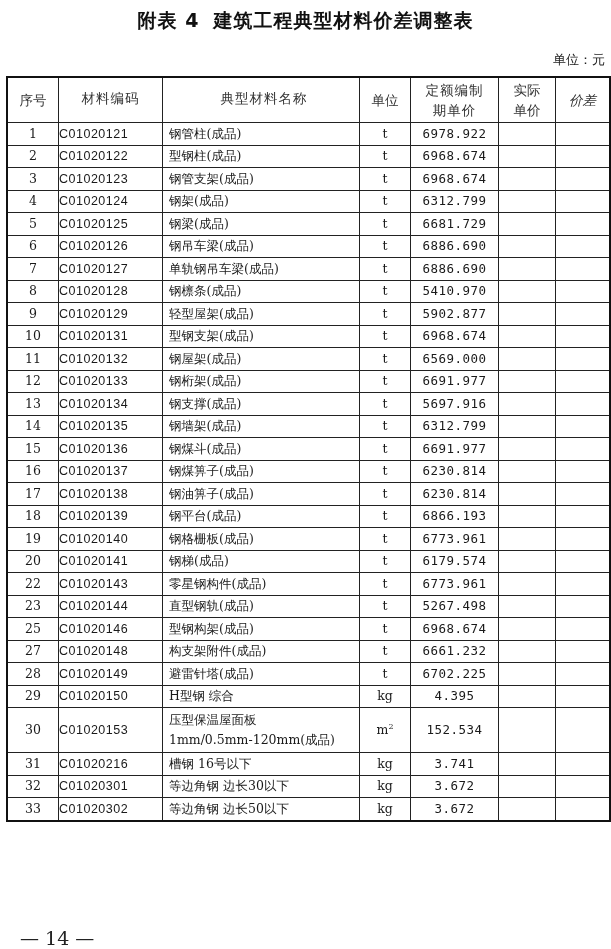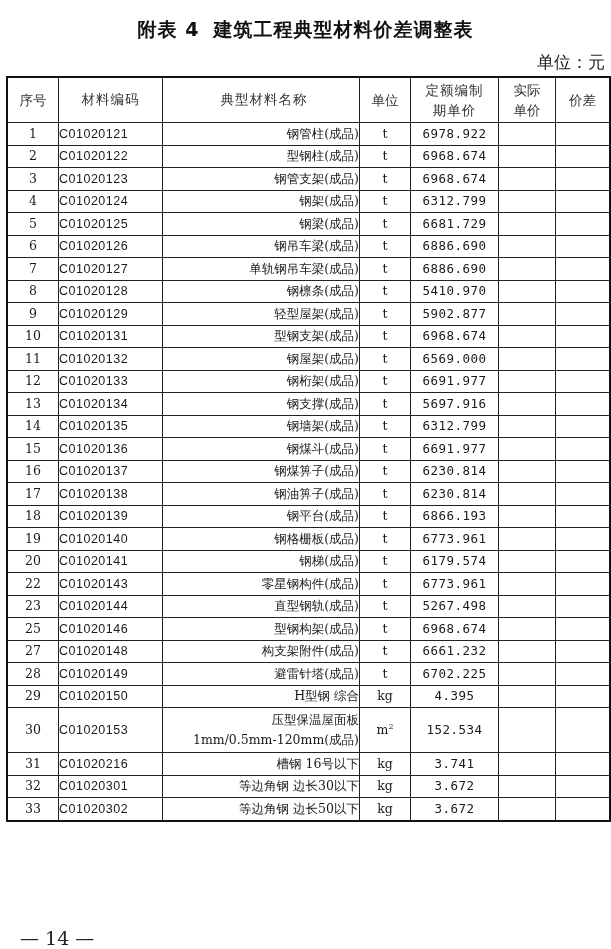--- a/index.html
+++ b/index.html
@@ -1,47 +1,47 @@
 <!DOCTYPE html>
 <html><head>
 <meta charset="utf-8">
 <style>
   html, body { margin: 0; padding: 0; background: #ffffff; }
   body {
     width: 611px; height: 949px; position: relative; overflow: hidden;
     font-family: "DejaVu Serif", "Liberation Serif", serif; color: #1a1a1a;
   }
   .title {
-    position: absolute; top: 17px; left: 0; width: 611px; text-align: center;
+    position: absolute; top: 8px; left: 0; width: 611px; text-align: center;
     font-family: "DejaVu Sans", "Liberation Sans", sans-serif;
     font-size: 19px; font-weight: bold; letter-spacing: 1px; color: #111;
   }
   .title .num { margin-right: 14px; }
   .unit-note {
-    position: absolute; top: 51px; right: 6px; font-size: 17px; color: #222;
+    position: absolute; top: 51px; right: 6px; font-size: 13px; color: #222;
   }
   table.main {
     position: absolute; top: 76px; left: 6px; width: 591px;
     border-collapse: collapse; table-layout: fixed;
     border: 2px solid #111;
   }
   table.main th, table.main td {
     border: 1px solid #222; padding: 0; font-size: 12.5px; font-weight: normal;
     height: 21.5px; line-height: 14px; color: #1a1a1a;
   }
   table.main thead th { height: 44px; line-height: 20px; font-size: 13.5px; color: #333; }
   table.main thead tr { border-bottom: 1px solid #111; }
   .c-no   { width: 50px; text-align: center; }
   .c-code { width: 103px; text-align: left; font-family: Liberation Sans, sans-serif; letter-spacing: 0.5px; font-size: 12px; }
-  .c-name { width: 190px; text-align: right; padding-left: 6px !important; }
+  .c-name { width: 190px; text-align: left; padding-left: 6px !important; }
   .c-unit { width: 50px; text-align: center; }
   .c-base { width: 87px; text-align: center; font-family: "DejaVu Sans Mono", "Liberation Mono", monospace; font-size: 12px; letter-spacing: 0.5px; }
   .c-real { width: 56px; }
-  .c-diff { width: 53px; }
-  thead .c-name, thead .c-code { text-align: center; font-family: Liberation Serif, serif; letter-spacing: 1px; font-size: 13.5px; }
+  .c-diff { width: 53px; font-style: italic; }
+  thead .c-name, thead .c-code { text-align: center; font-family: Liberation Mono, monospace; letter-spacing: 1px; font-size: 13.5px; }
   thead .c-base { font-family: "DejaVu Serif", "Liberation Serif", serif; letter-spacing: 1px; font-size: 13.5px; }
   tr.tall td { height: 44px; line-height: 20px; }
   sup { font-size: 8px; vertical-align: super; line-height: 0; }
   .page-no {
     position: absolute; top: 927px; left: 20px; font-size: 19px; color: #222;
   }
 </style>
 </head>
 <body>
 

